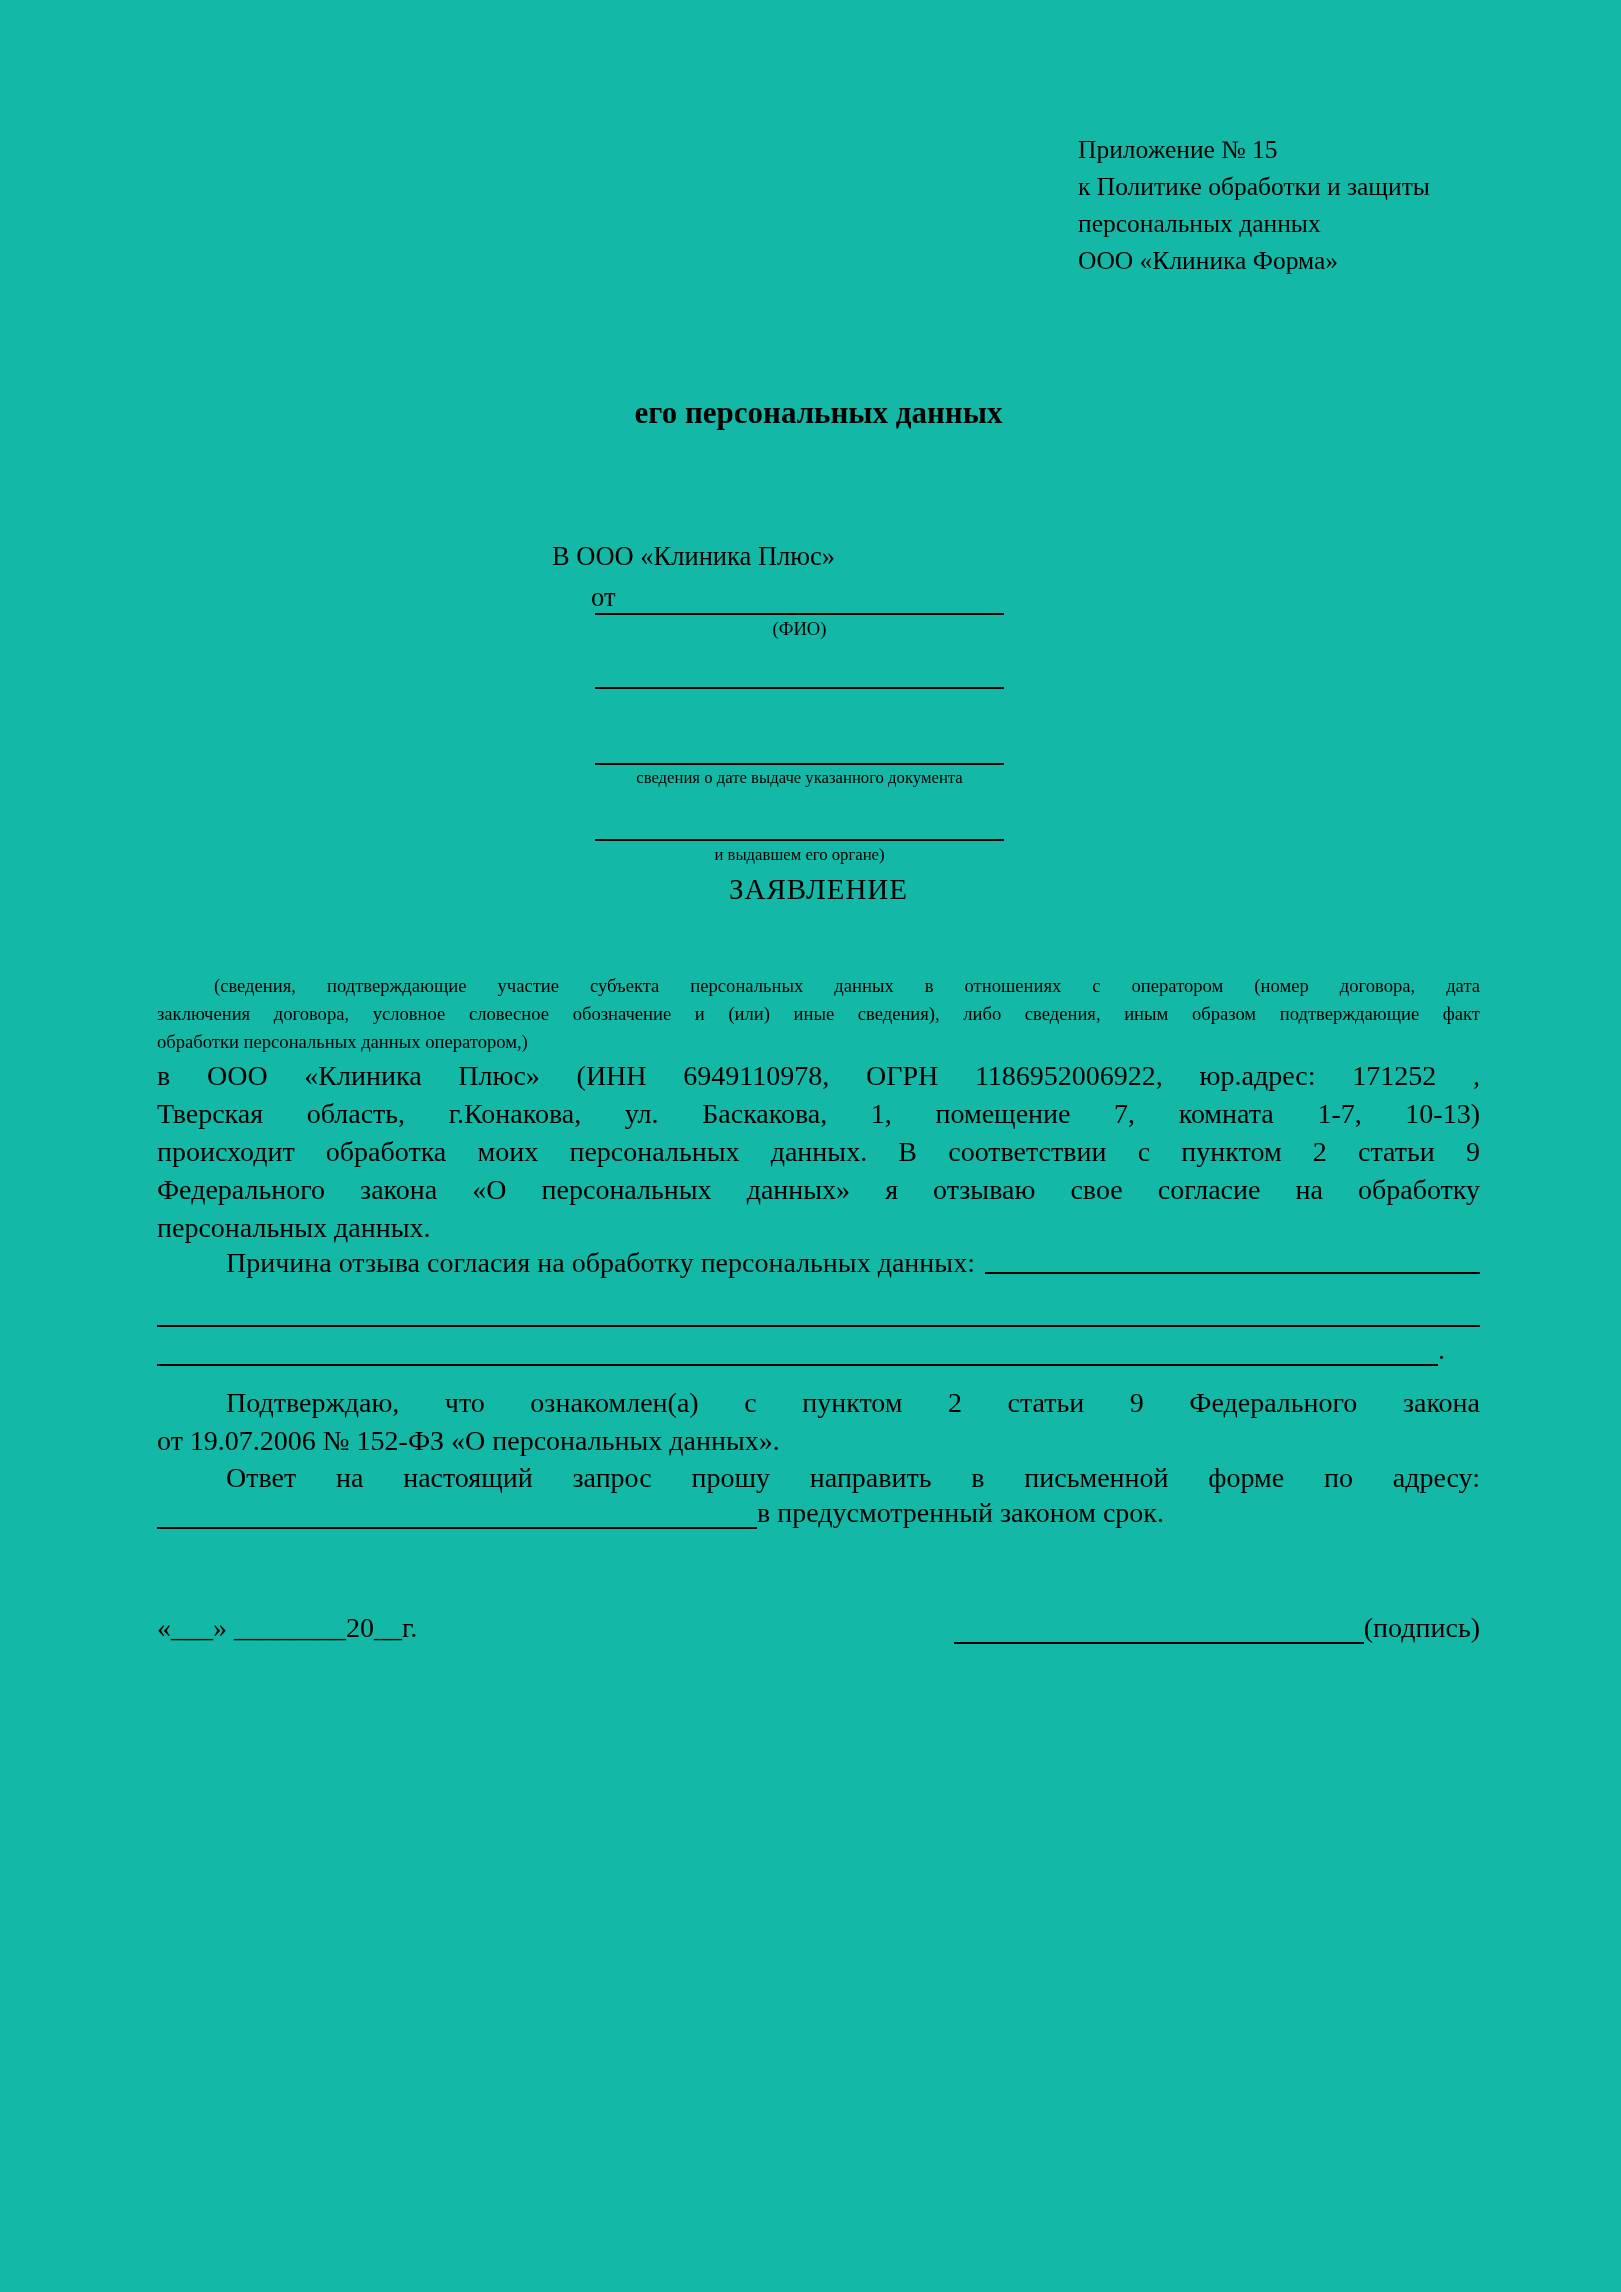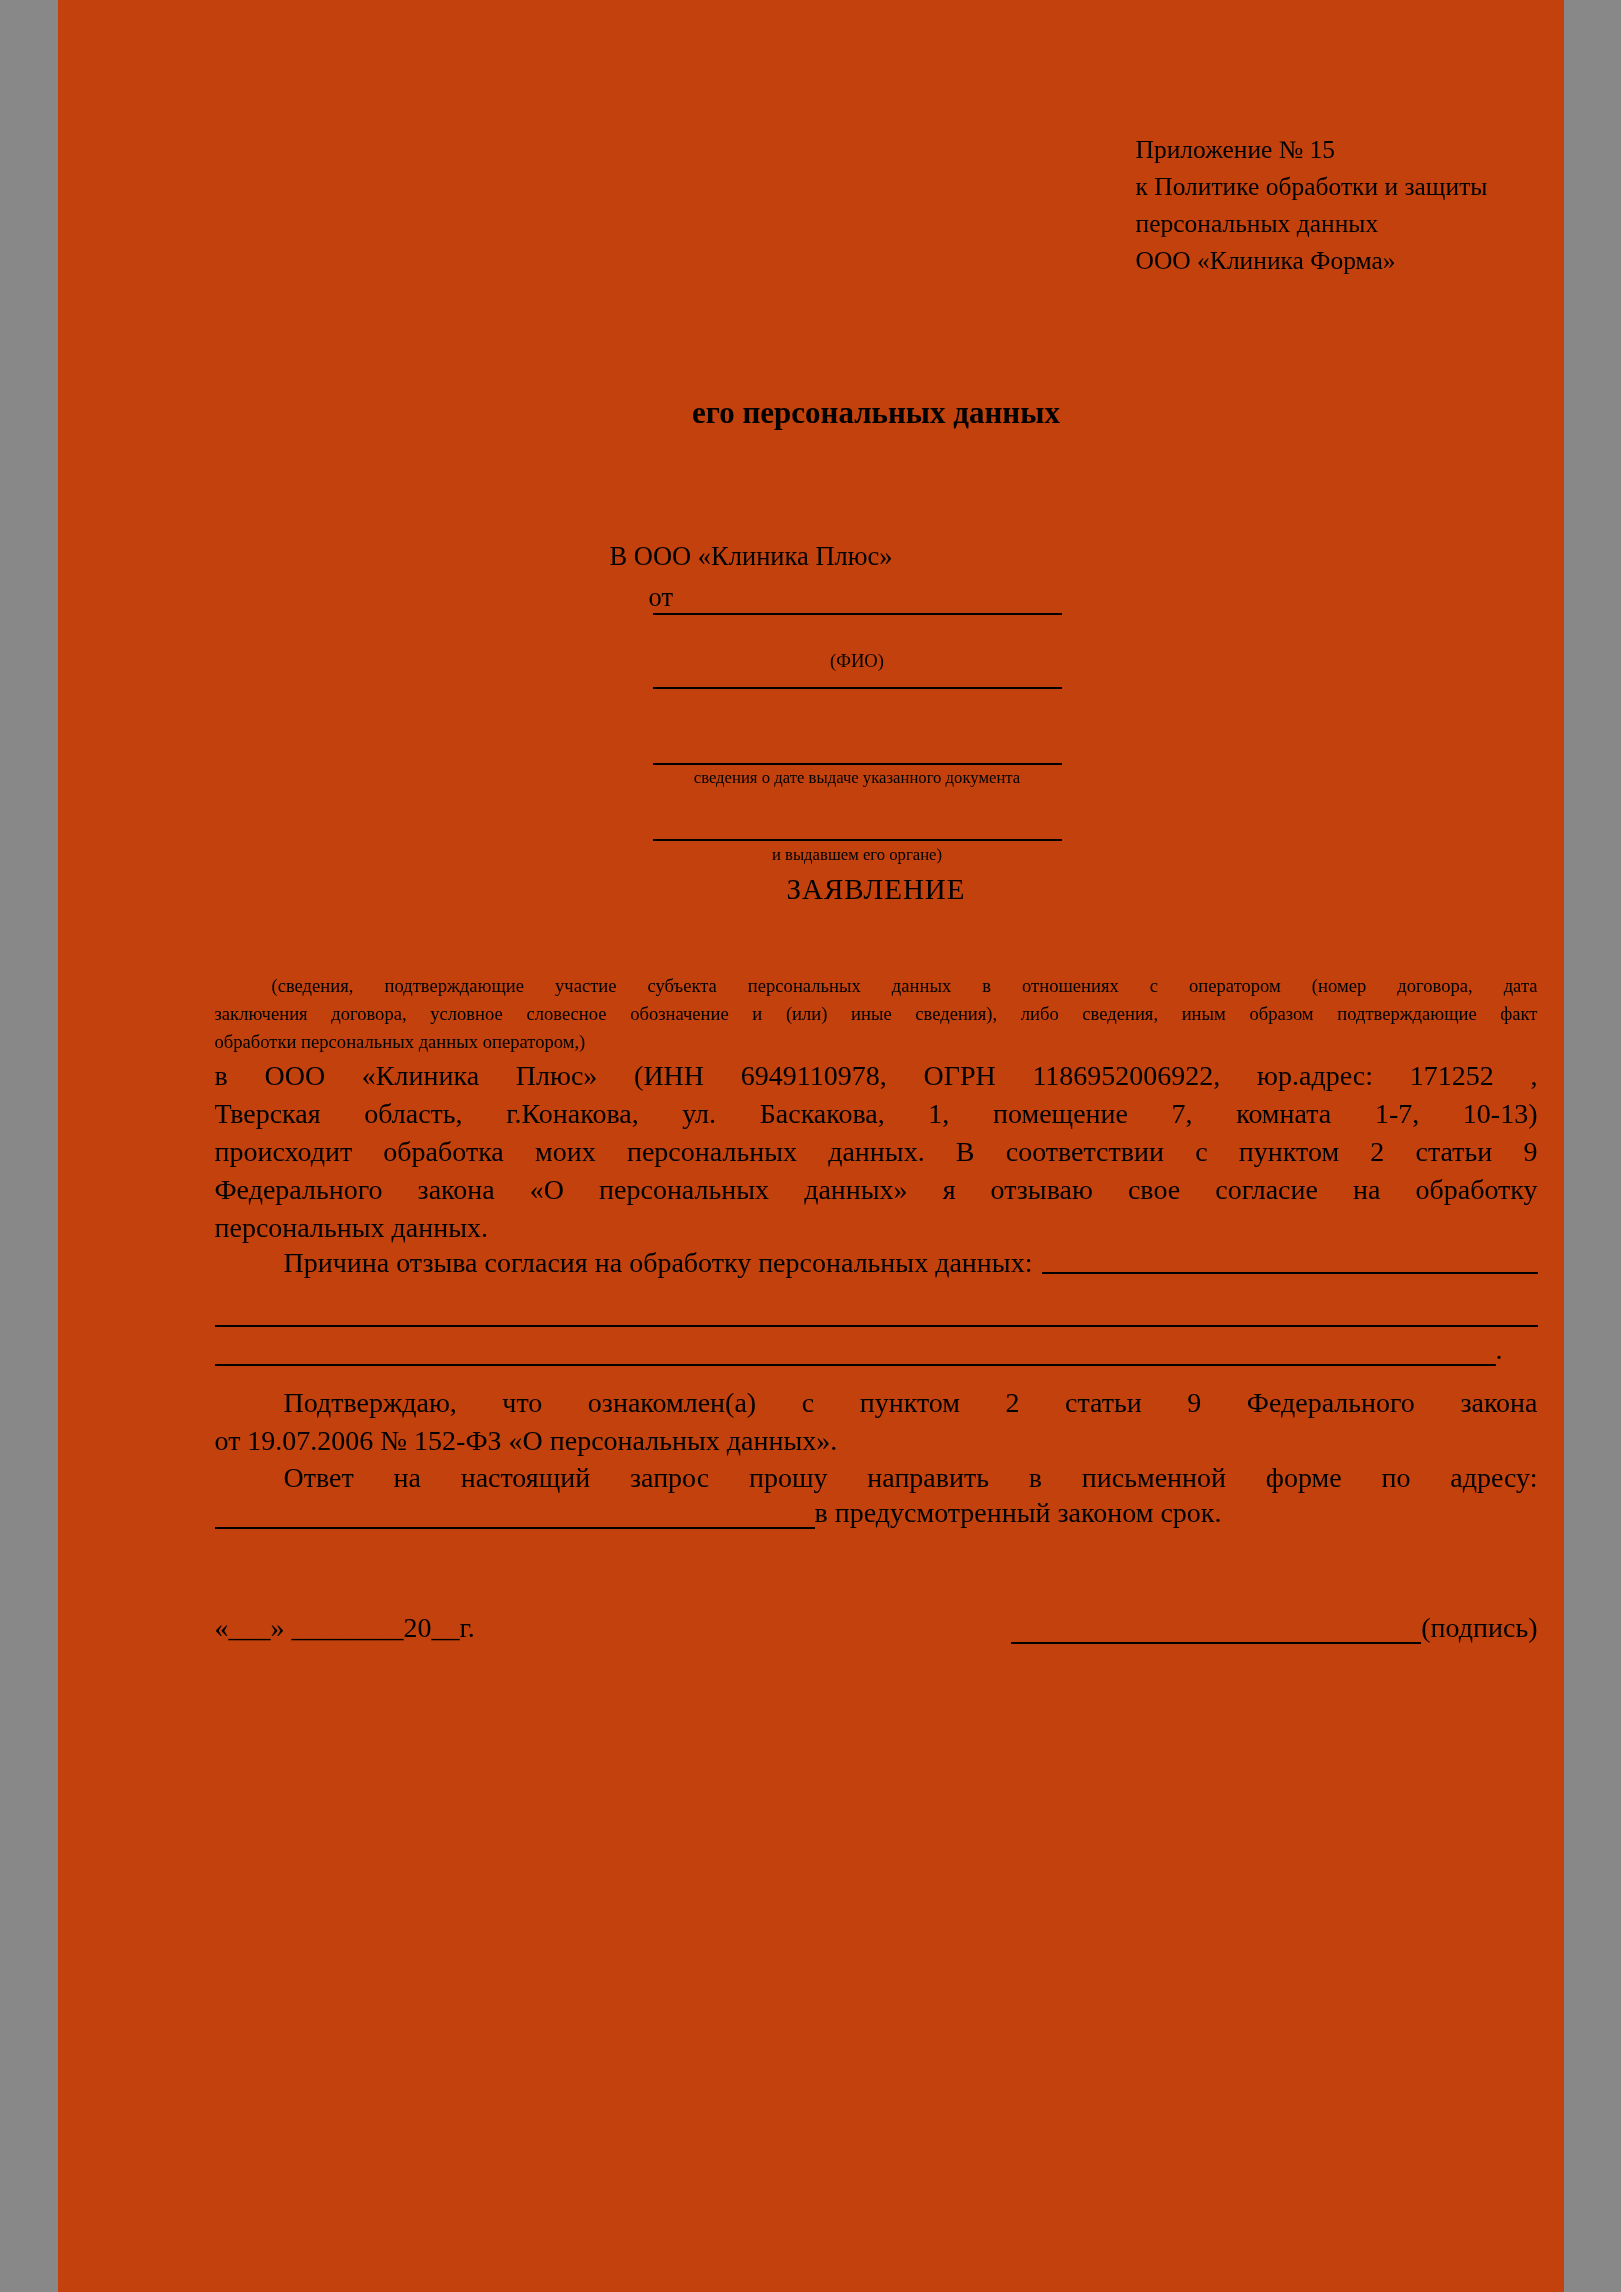--- a/index.html
+++ b/index.html
@@ -1,40 +1,40 @@
 <!DOCTYPE html>
 <html><head>
 <meta charset="utf-8">
 <style>
   html, body { margin:0; padding:0; background:#888; }
   .page {
     position: relative;
-    width: 1506px;
+    width: 1621px;
     height: 2293px;
     margin: 0 auto;
-    background: #c2410c;
+    background: #14b8a6;
     color: #000000;
     font-family: "Liberation Serif", "DejaVu Serif", serif;
     overflow: hidden;
   }
   .abs { position: absolute; }
 
   
   .header-block { left:1078px; top:131px; font-size:25.5px; line-height:37px; }
 
   
   .doc-title { left:157px; top:390px; width:1323px; text-align:center;
                font-weight:bold; font-size:31px; line-height:45px; }
 
   
   .addr-to   { left:552px; top:541px; font-size:26.5px; }
   .addr-from { left:591px; top:582px; font-size:26.5px; }
   .field-line    { left:595px; width:409px; border-top:2px solid #000; height:0; }
   .field-caption { left:595px; width:409px; text-align:center; font-size:16.7px; }
-  .fl-0 { top:613px; } .fc-0 { top:618px; font-size:18.6px;margin-top:32px; }
+  .fl-0 { top:613px; } .fc-0 { top:618px; font-size:18.6px; }
   .fl-1 { top:687px; } .fc-1 { top:693px; }
   .fl-2 { top:763px; } .fc-2 { top:768px; }
   .fl-3 { top:839px; } .fc-3 { top:845px; }
 
   
   .statement-heading { left:157px; top:873px; width:1323px; text-align:center;
                        font-size:29px; letter-spacing:1px; }
   .intro-row { left:157px; top:929px; width:1323px; display:flex; font-size:28px; }
   .spacer    { display:inline-block; width:69px; flex:0 0 auto; }
   .fill-line { flex:1; border-bottom:2px solid #000; margin:0 0 4.9px 9.8px; }

